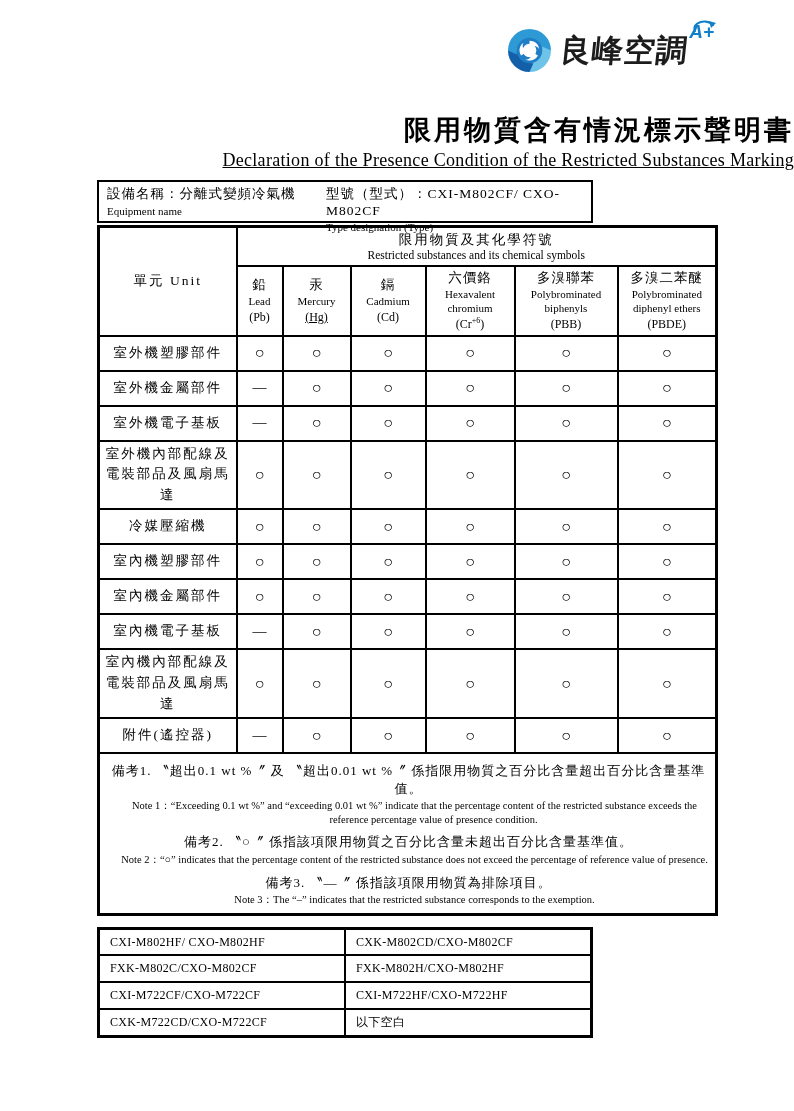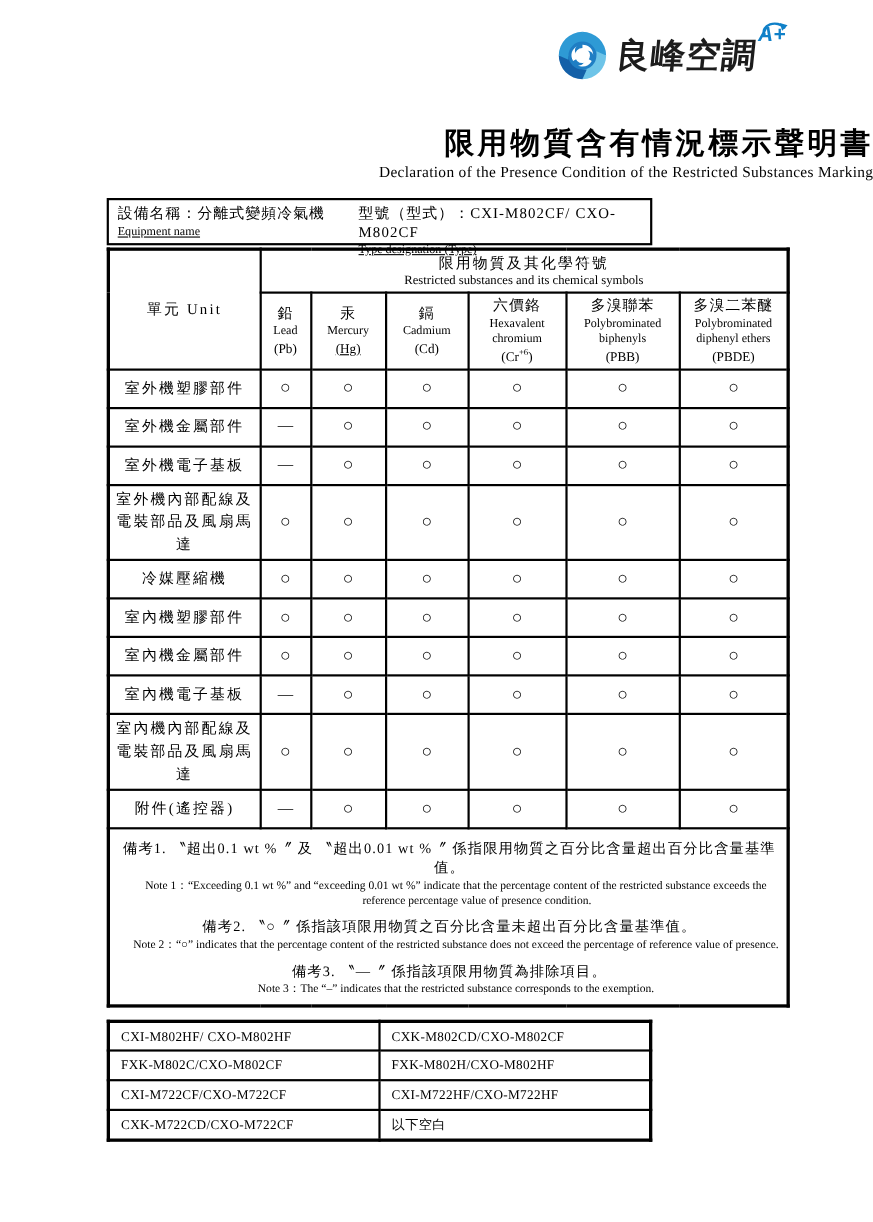--- a/index.html
+++ b/index.html
@@ -24,33 +24,33 @@
   .aplus {
     position: absolute; top: -9px; right: 0;
     font-family: "Liberation Sans", "DejaVu Sans", sans-serif;
     font-weight: bold; font-style: italic; font-size: 19px; color: #1080c8;
   }
   .aplus-arrow { position: absolute; top: -12px; right: -4px; width: 26px; height: 16px; }
 
   
   .titles { position: absolute; top: 112px; left: 0; width: 100%; text-align: right; }
   .title-zh { font-size: 27px; font-weight: bold; letter-spacing: 3px; }
-  .title-en { font-size: 14px; margin-top: 2px; letter-spacing: 0.3px; }
+  .title-en { font-size: 18px; margin-top: 2px; letter-spacing: 0.3px; text-decoration: underline; }
 
   
   .doc { position: absolute; top: 180px; left: 97px; width: 496px; }
 
   .equip-box {
     border: 2px solid #000; width: 100%; height: 43px;
     display: flex; padding: 3px 8px 2px 8px;
   }
   .equip-left { width: 46%; }
   .equip-right { width: 54%; }
   .equip-zh { font-size: 13.5px; letter-spacing: 1px; }
-  .equip-en { font-size: 11px; margin-top: 2px; text-decoration: underline; }
+  .equip-en { font-size: 11px; margin-top: 2px; }
 
   table.main {
     border-collapse: collapse; table-layout: fixed; width: 100%;
     border: 3px solid #000; margin-top: 2px;
   }
   table.main th, table.main td { border: 2px solid #000; text-align: center; vertical-align: middle; font-weight: normal; }
   .col-unit { width: 138px; } .col-pb { width: 46px; } .col-hg { width: 68px; }
   .col-cd { width: 75px; } .col-cr { width: 89px; } .col-pbb { width: 103px; } .col-pbde { width: 99px; }
 
   .hdr-substances { height: 39px; }

